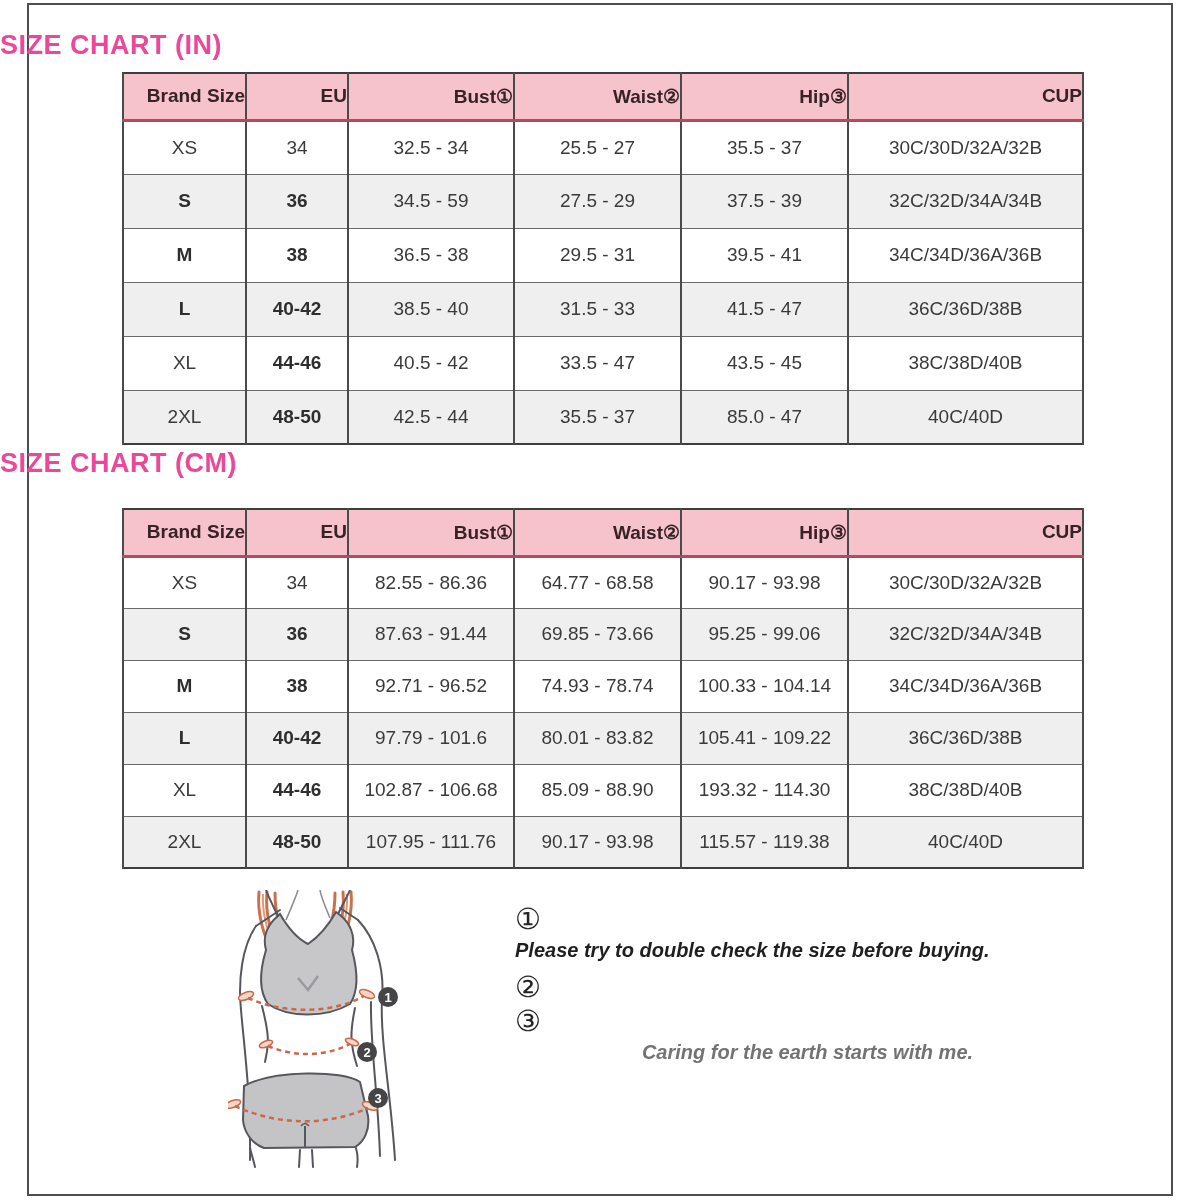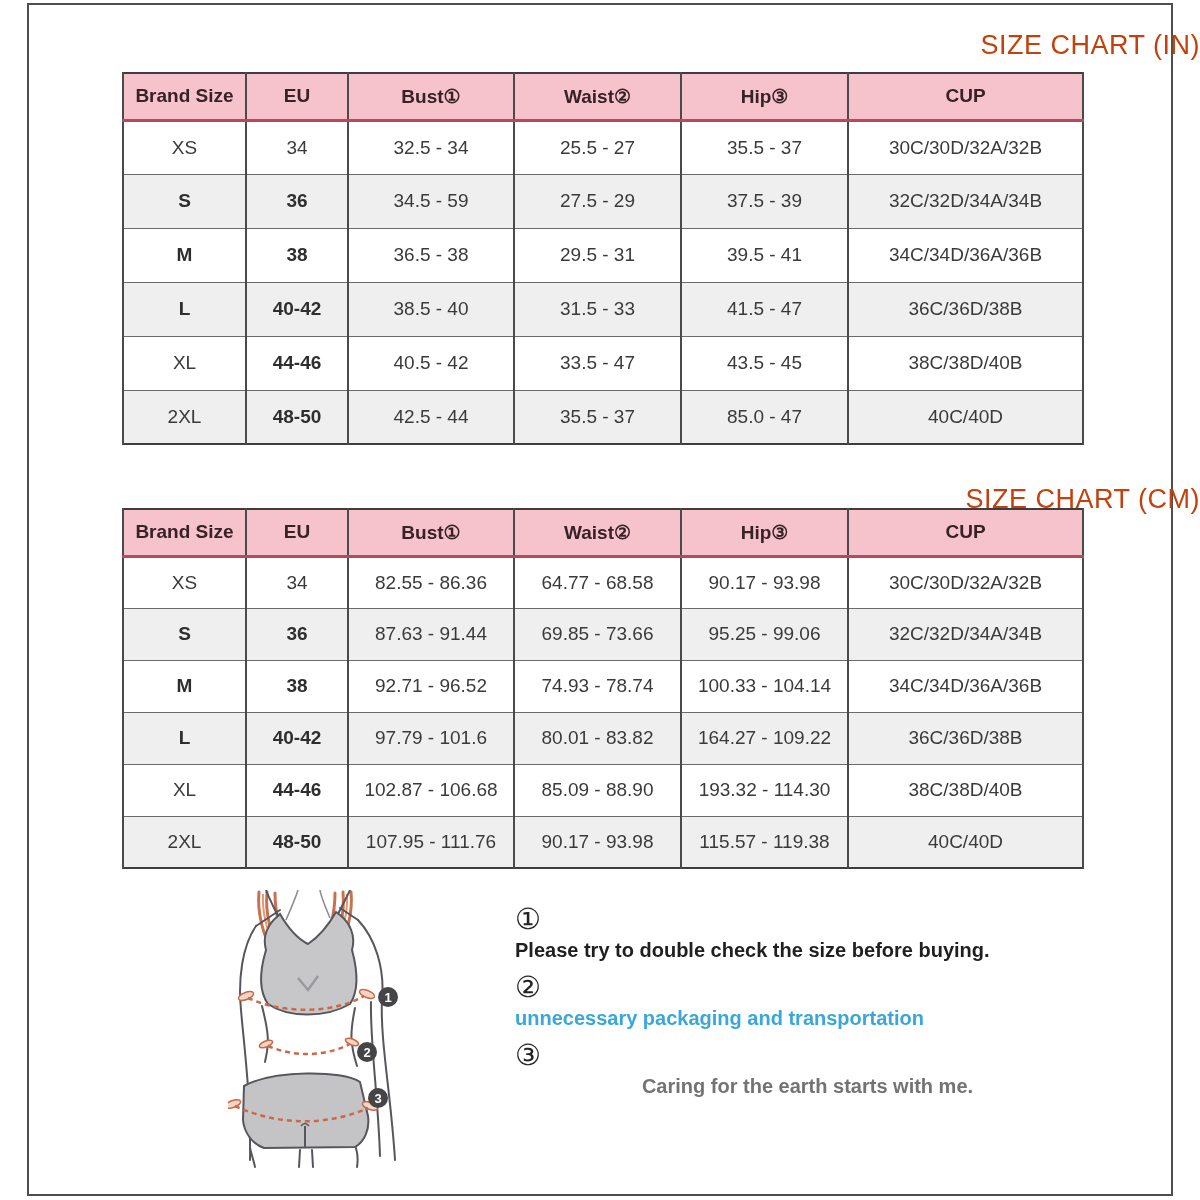--- a/index.html
+++ b/index.html
@@ -2,46 +2,46 @@
 <html><head>
 <meta charset="utf-8">
 <style>
   * { margin:0; padding:0; box-sizing:border-box; }
   html,body { width:1200px; height:1200px; background:#ffffff;
     font-family:"Liberation Sans", sans-serif; position:relative; overflow:hidden; }
 
   .frame { position:absolute; left:27px; top:3px; width:1146px; height:1193px;
     border:2px solid #4e4e4e; background:#fff; }
 
-  .chart-title { position:absolute; left:0; width:1200px; text-align:right;
-    font-size:27px; font-weight:normal; color:#c2410c; letter-spacing:.5px; }
+  .chart-title { position:absolute; left:0; width:1200px; text-align:left;
+    font-size:27px; font-weight:bold; color:#ec4899; letter-spacing:.5px; }
   #title-in { top:30px; }
-  #title-cm { top:448px;margin-top:36px; }
+  #title-cm { top:448px; }
 
   table.size { position:absolute; left:122px; width:960px; border-collapse:collapse;
     table-layout:fixed; background:#fff; border:2px solid #3d3d3d;
     font-size:19px; color:#3a3a3a; }
   #table-in { top:72px; }
   #table-cm { top:508px; }
 
   table.size th { background:#f6c3cd; color:#372226; font-weight:bold; height:47px;
-    border-bottom:3px solid #b8495c; font-size:19px; }
+    border-bottom:3px solid #b8495c; font-size:19px;text-align:right; }
   table.size td { height:54px; text-align:center; vertical-align:middle; }
   #table-cm td { height:52px; }
   table.size th, table.size td {
     border-left:2px solid #4a4a4a; border-right:2px solid #4a4a4a;
     border-top:1px solid #6b6b6b; }
   table.size tbody tr:nth-child(even) td { background:#efefef; }
   td.b { font-weight:bold; color:#2e2e2e; }
 
   .figure { position:absolute; left:228px; top:890px; width:185px; height:278px; }
 
   .notes { position:absolute; left:515px; top:903px; width:585px; }
   .note-marker { font-size:29px; line-height:32px; margin-bottom:2px; color:#242424; }
-  .note-line { font-size:20px; font-weight:bold; line-height:26px; margin-bottom:8px; }
+  .note-line { font-size:20px; font-weight:bold; line-height:26px; margin-bottom:8px;font-style:italic; }
 </style>
 </head>
 <body>
 
 <div class="frame"></div>
 
 <div class="chart-title" id="title-in">SIZE CHART (IN)</div>
 
 <table class="size" id="table-in">
   <colgroup>
@@ -158,21 +158,21 @@
         <td>92.71 - 96.52</td>
         <td>74.93 - 78.74</td>
         <td>100.33 - 104.14</td>
         <td>34C/34D/36A/36B</td>
       </tr>
       <tr>
         <td class="b">L</td>
         <td class="b">40-42</td>
         <td>97.79 - 101.6</td>
         <td>80.01 - 83.82</td>
-        <td>164.27 - 109.22</td>
+        <td>105.41 - 109.22</td>
         <td>36C/36D/38B</td>
       </tr>
       <tr>
         <td>XL</td>
         <td class="b">44-46</td>
         <td>102.87 - 106.68</td>
         <td>85.09 - 88.90</td>
         <td>193.32 - 114.30</td>
         <td>38C/38D/40B</td>
       </tr>
@@ -261,16 +261,15 @@
   <g>
     <circle cx="150" cy="208" r="10" fill="#454548"></circle>
     <text x="150" y="213" text-anchor="middle" font-size="13" font-weight="bold" fill="#ffffff">3</text>
   </g>
 </svg>
 
 <div class="notes">
     <div class="note-marker">①</div>
     <div class="note-line" style="color: rgb(31, 31, 31);">Please try to double check the size before buying.</div>
     <div class="note-marker">②</div>
-    <div class="note-line" style="color: rgb(58, 167, 217);">unnecessary packaging and transportation</div>
     <div class="note-marker">③</div>
     <div class="note-line" style="color: #737373; text-align: center;">Caring for the earth starts with me.</div>
   </div>
 
 </body></html>

